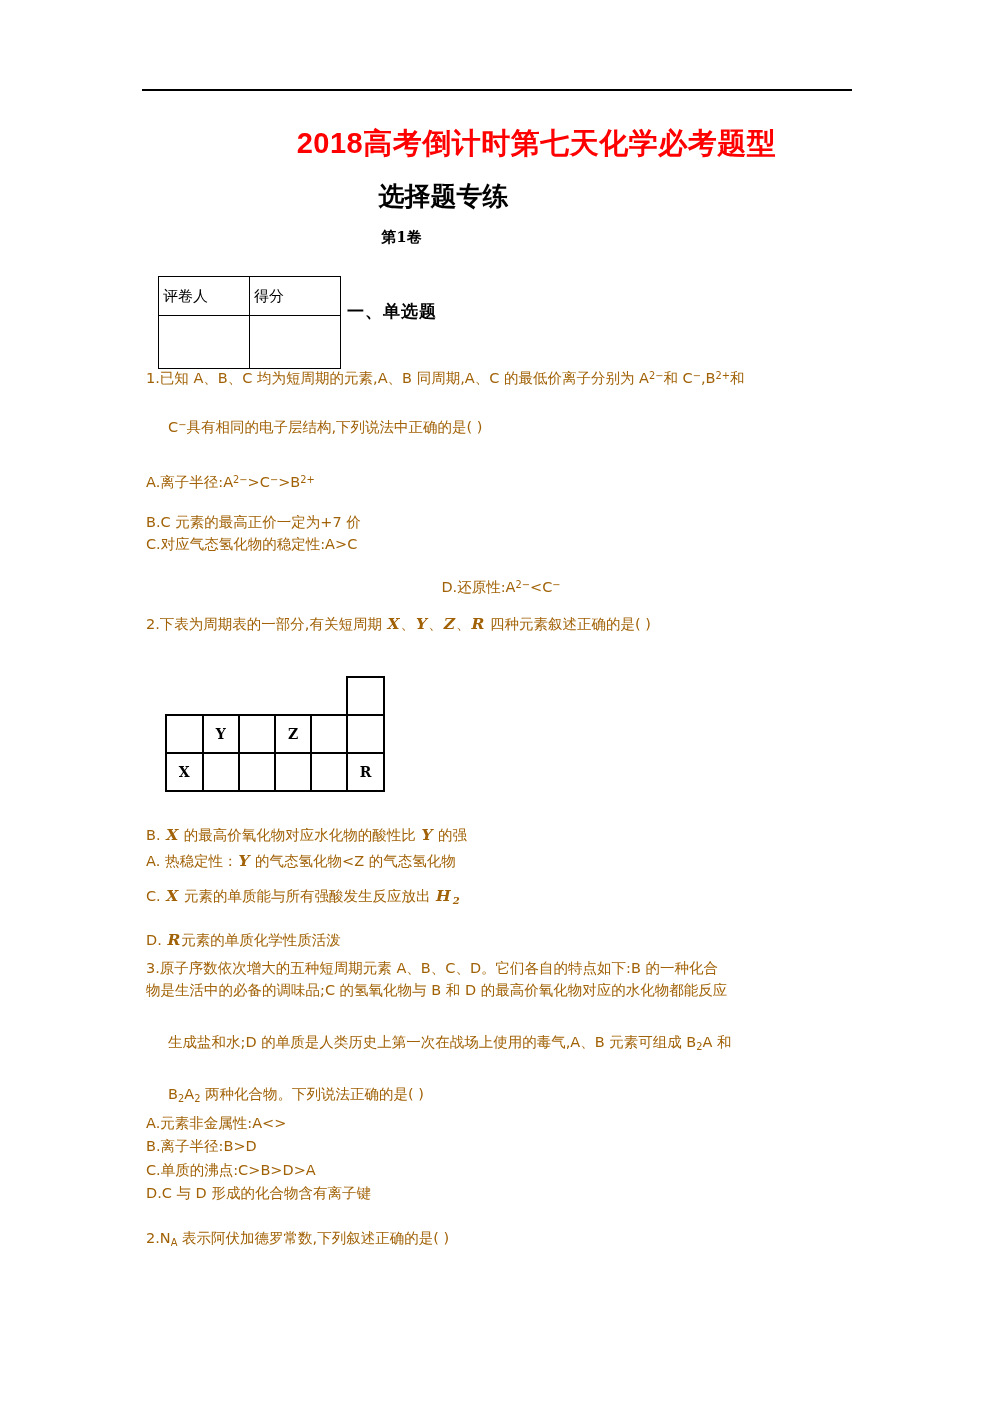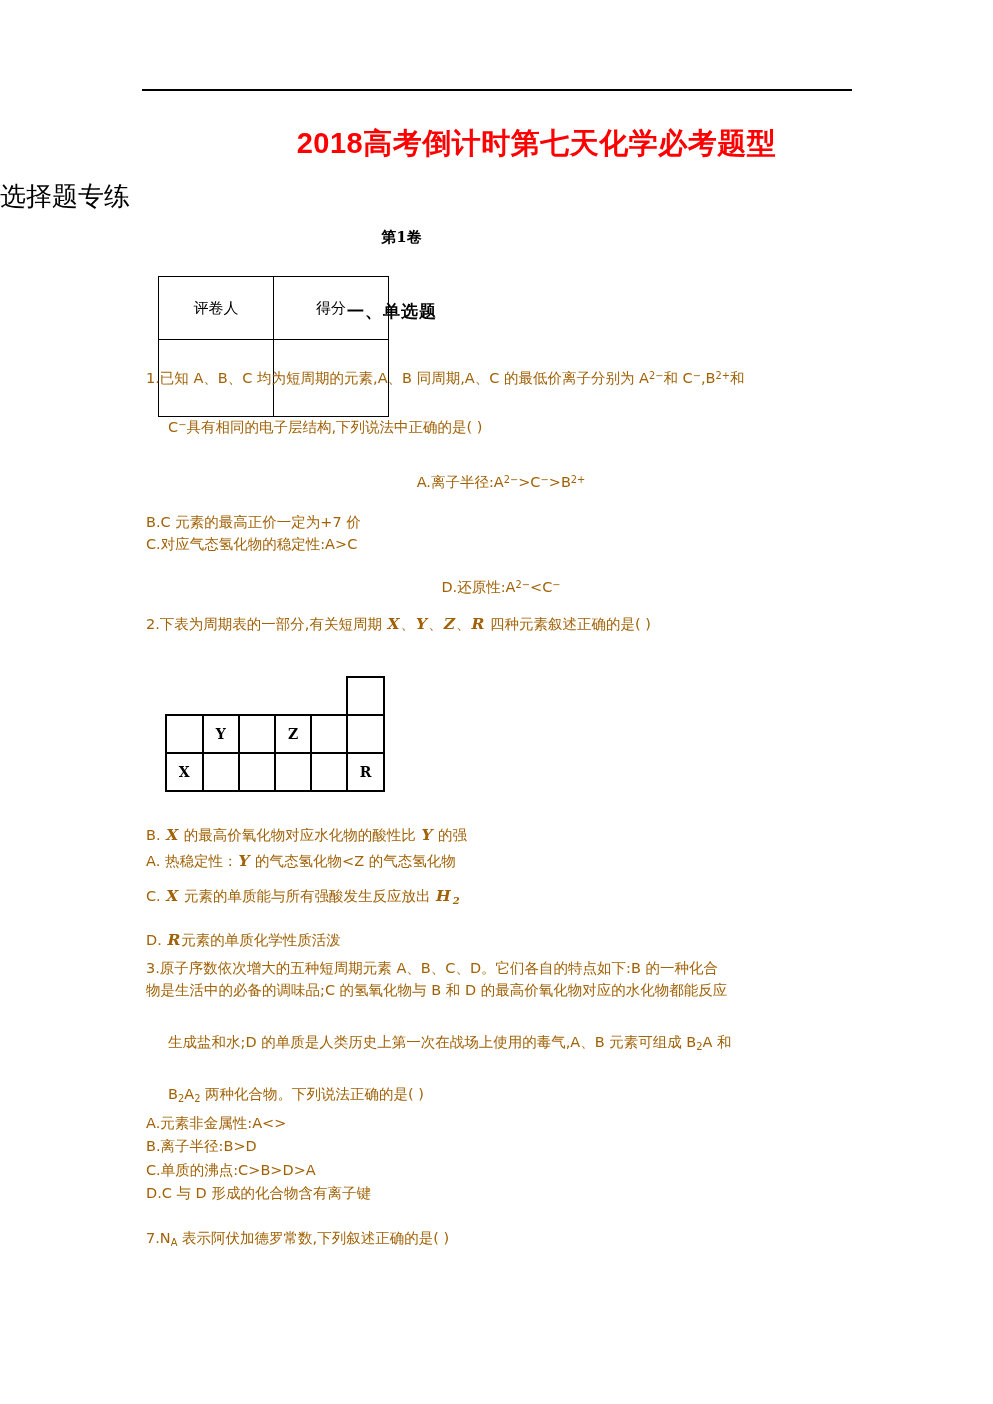--- a/index.html
+++ b/index.html
@@ -45,22 +45,23 @@
     font-weight: bold;
     font-size: 29px;
     letter-spacing: 0.5px;
     line-height: 1.1;
     padding-left: 40px;
   }
   .sub-title {
     position: absolute;
     left: 0; top: 182px;
     width: 887px;
-    font-family: "DejaVu Serif", serif;
-    font-weight: normal;
+    text-align: center;
+    font-family: "DejaVu Serif", serif;
+    font-weight: bold;
     font-size: 26px;
     line-height: 1.1;
   }
   .juan-title {
     position: absolute;
     left: 0; top: 229px;
     width: 803px;
     text-align: center;
     font-family: "DejaVu Serif", serif;
     font-weight: bold;
@@ -73,25 +74,25 @@
     position: absolute;
     left: 158px;
     top: 276px;
     border-collapse: collapse;
     table-layout: fixed;
   }
   .score-table td {
     border: 1.6px solid #000;
     width: 82px;
     height: 30px;
-    text-align: center;
+    text-align: left;
     vertical-align: middle;
     font-family: "DejaVu Serif", serif;
     font-size: 15px;
-    padding: 16px;
+    padding: 4px;
   }
   .score-table tr.empty-row td { height: 44px; }
 
   
   .section-heading {
     position: absolute;
     left: 347px;
     top: 300px;
     font-family: Liberation Sans, sans-serif;
     font-weight: bold;
@@ -185,21 +186,21 @@
 
   <div class="body-block wide" style="top:369px;">
     <div class="q-line">
       <span>1.已知 A、B、C 均为短周期的元素,A、B 同周期,A、C 的最低价离子分别为 A</span><sup>2−</sup><span>和 C</span><sup>−</sup><span>,B</span><sup>2+</sup><span>和</span>
     </div>
     <div class="q-line sp-line">
       <span>C</span><sup>−</sup><span>具有相同的电子层结构,下列说法中正确的是(    )</span>
     </div>
   </div>
 
-  <div class="body-block" style="top:473px;text-align:center;">
+  <div class="body-block" style="top:473px;">
     <div class="q-line">
       <span>A.离子半径:A</span><sup>2−</sup><span>&gt;C</span><sup>−</sup><span>&gt;B</span><sup>2+</sup>
     </div>
   </div>
 
   <div class="body-block tight" style="top:511px;">
     <div class="q-line">B.C 元素的最高正价一定为+7 价</div>
     <div class="q-line">C.对应气态氢化物的稳定性:A&gt;C</div>
   </div>
 
@@ -280,17 +281,17 @@
 
   <div class="body-block" style="top:1112px; line-height:1.62;">
     <div class="q-line">A.元素非金属性:A&lt;&gt;</div>
     <div class="q-line">B.离子半径:B&gt;D</div>
     <div class="q-line">C.单质的沸点:C&gt;B&gt;D&gt;A</div>
     <div class="q-line">D.C 与 D 形成的化合物含有离子键</div>
   </div>
 
   <div class="body-block" style="top:1229px;">
     <div class="q-line">
-      <span>7.N</span><sub>A</sub><span> 表示阿伏加德罗常数,下列叙述正确的是(    )</span>
+      <span>2.N</span><sub>A</sub><span> 表示阿伏加德罗常数,下列叙述正确的是(    )</span>
     </div>
   </div>
 
 </div>
 
 </body></html>

